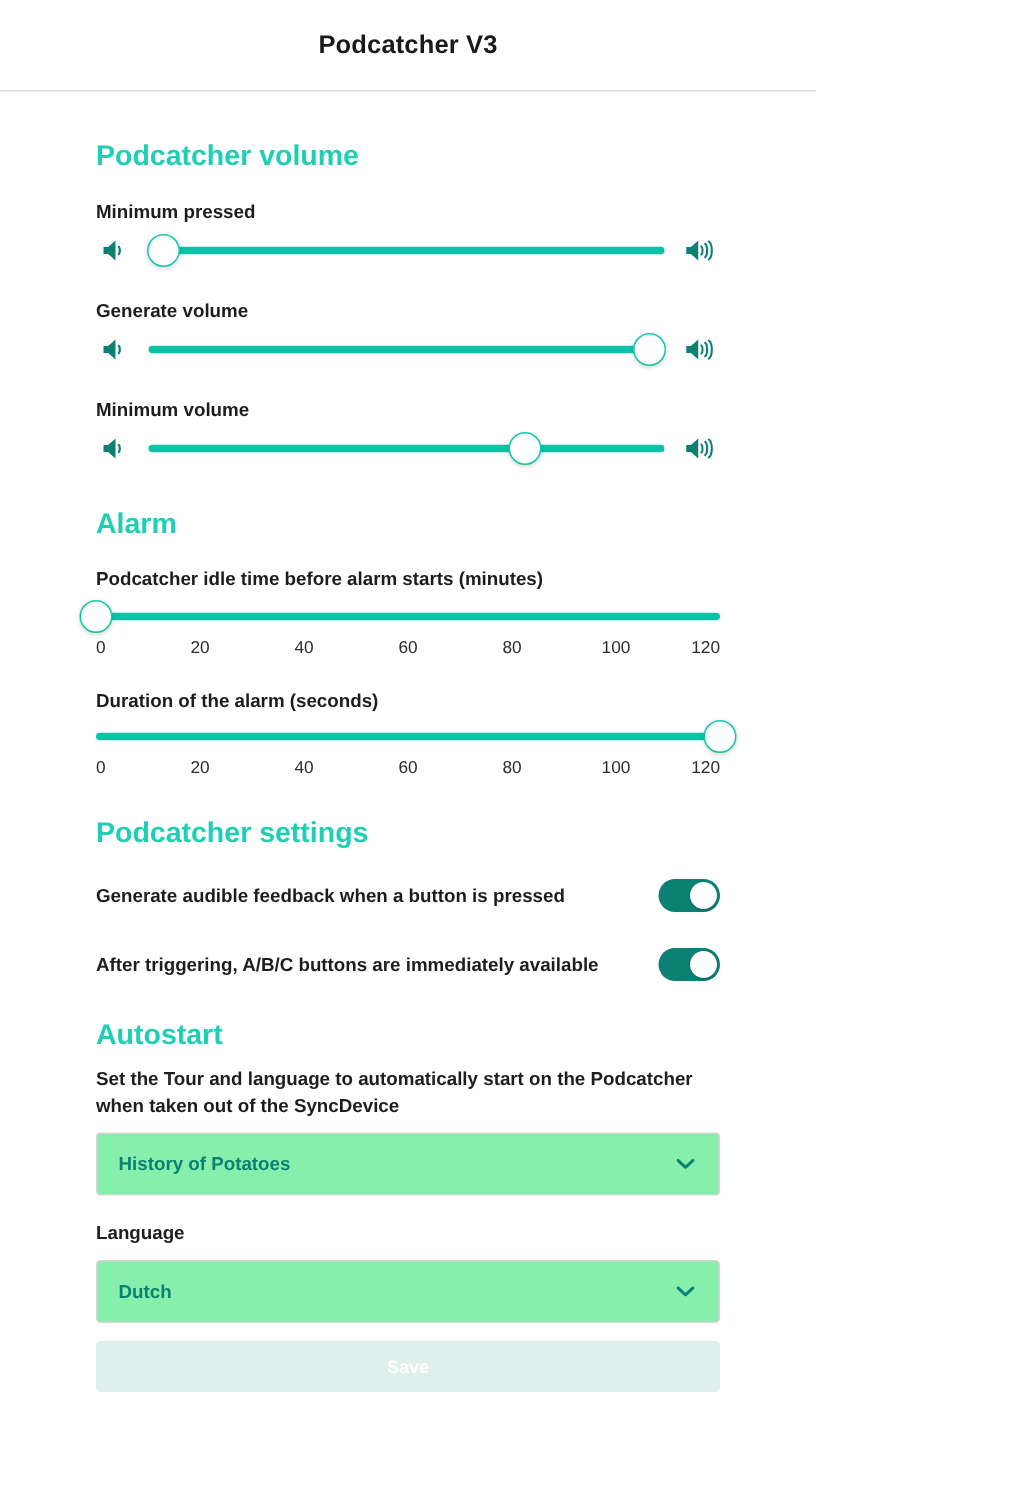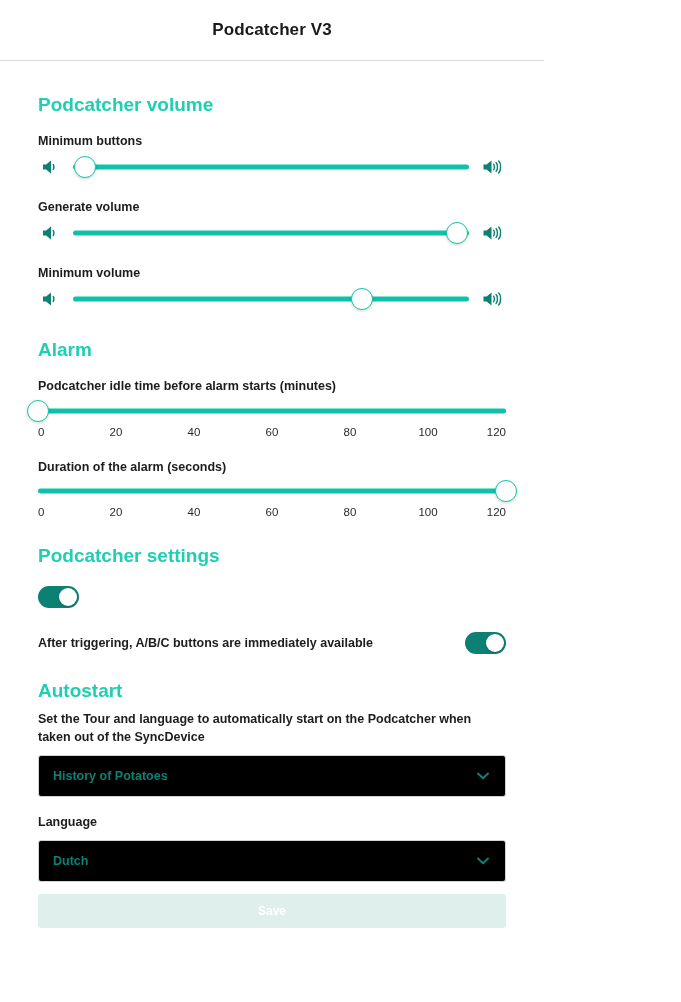--- a/index.html
+++ b/index.html
@@ -17,21 +17,21 @@
     height: 61px;
     display: flex; align-items: center; justify-content: center;
     border-bottom: 1px solid #dddddd;
     background: #ffffff;
   }
   .app-title {
     font-size: 17px; font-weight: bold; color: #1a1a1a; letter-spacing: .1px;
   }
 
   
-  .content { padding: 0 38px; }
+  .content { padding: 0 64px; }
 
   .section-title {
     color: #1ecfb4;
     font-size: 19px;
     font-weight: bold;
     margin: 0;
     line-height: 1;
   }
   .field-label {
     font-size: 12.5px;
@@ -116,21 +116,21 @@
     background: #ffffff;
     box-shadow: 0 1px 2px rgba(0,0,0,0.22);
   }
 
   
   .select {
     position: relative;
     height: 42px;
     border: 1px solid #d4d4d4;
     border-radius: 3px;
-    background: #000000;
+    background: #86efac;
     display: flex; align-items: center;
     padding: 0 14px;
   }
   .select .value {
     font-size: 12.5px; font-weight: bold; color: #0d8074;
   }
   .select .chev {
     position: absolute; right: 16px; top: 50%;
     transform: translateY(-50%);
     display: flex; align-items:center;
@@ -165,21 +165,21 @@
 
   <div class="app-header">
     <div class="app-title">Podcatcher V3</div>
   </div>
 
   <div class="content">
 
     <div class="mt-volsec">
       <h2 class="section-title">Podcatcher volume</h2>
 
-      <div class="field-label mt-lbl">Minimum buttons</div>
+      <div class="field-label mt-lbl">Minimum pressed</div>
       <div class="vol-row">
         <span class="vol-icon left">
           <svg width="20" height="18" viewBox="0 0 20 18" aria-hidden="true">
             <path d="M2 6.6h3.1L10 2.4v13.2L5.1 11.4H2z" fill="#0d8074"></path>
             <path d="M12.2 6.6c.9.7.9 4.1 0 4.8" stroke="#0d8074" stroke-width="1.5" fill="none" stroke-linecap="round"></path>
           </svg>
         </span>
         <div class="slider">
           <div class="track"></div>
           <div class="thumb" id="thumb-min-vol" style="left: 3%;"></div>
@@ -270,20 +270,21 @@
           <span style="left: 66.6667%;">80</span>
           <span style="left: 83.3333%;">100</span>
           <span style="left: 100%; transform: translateX(-100%);">120</span>
         </div>
     </div>
 
     <div class="mt-sec">
       <h2 class="section-title">Podcatcher settings</h2>
 
       <div class="toggle-row mt-tog">
+        <span class="field-label">Generate audible feedback when a button is pressed</span>
         <span class="toggle" style="background: rgb(13, 128, 116);">
           <span class="knob" style="left: 21px;"></span>
         </span>
       </div>
 
       <div class="toggle-row mt-tog">
         <span class="field-label">After triggering, A/B/C buttons are immediately available</span>
         <span class="toggle" style="background: rgb(13, 128, 116);">
           <span class="knob" style="left: 21px;"></span>
         </span>

